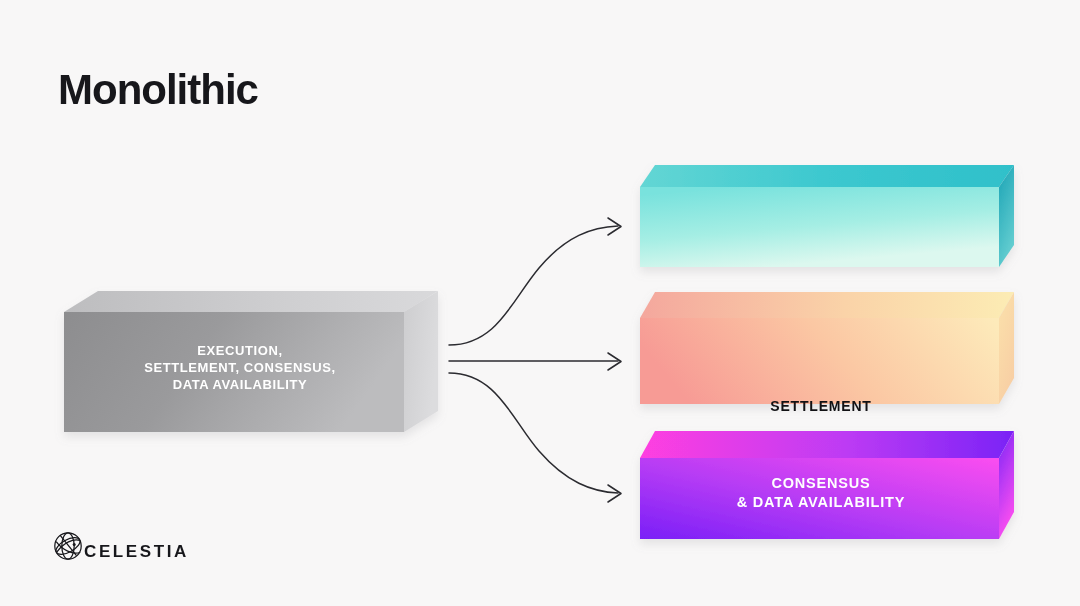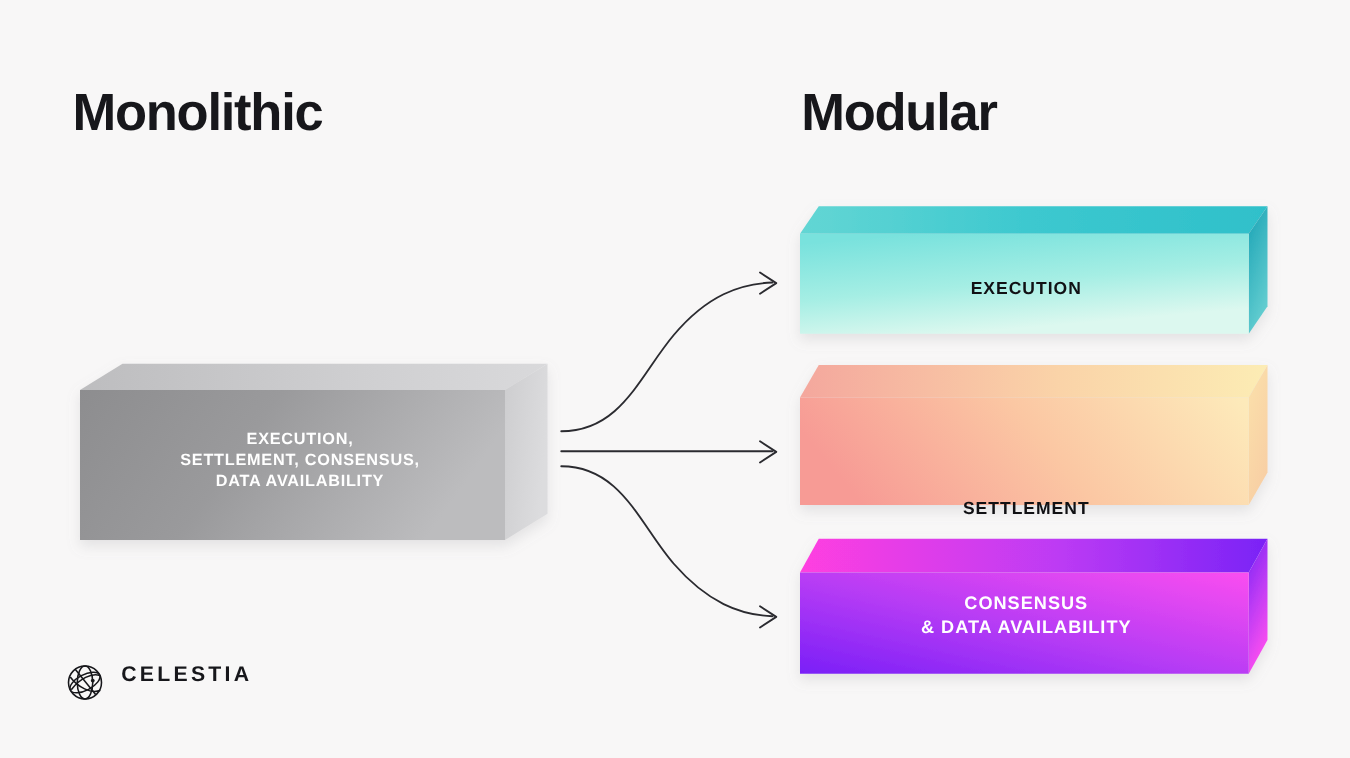--- a/index.html
+++ b/index.html
@@ -84,40 +84,39 @@
     font-size: 14.5px;
     color: #ffffff;
   }
 
   
   #logo {
     position: absolute;
     left: 52px;
     top: 530px;
     display: flex;
-    align-items: flex-start;
-    gap: 13px;
+    align-items: flex-end;
+    gap: 0;
   }
   #logo-mark { display: block; }
   #logo-word {
     font-family: "Liberation Sans", sans-serif;
     font-size: 17px;
     font-weight: bold;
     letter-spacing: 2.6px;
     color: #17171b;
   }
 </style>
 </head>
 <body style="background: rgb(248, 247, 247);">
 
 <div id="stage">
 
   <div class="heading" id="title-monolithic">Monolithic</div>
 
-  <div class="heading" id="title-modular">Modular</div>
 
   <svg id="scene" viewBox="0 0 1080 606">
     <defs>
 
       <linearGradient id="monoFace" x1="0" y1="0" x2="1" y2="0.25">
         <stop offset="0%" stop-color="#8d8d8f"></stop>
         <stop offset="45%" stop-color="#9a9a9c"></stop>
         <stop offset="100%" stop-color="#bcbcbe"></stop>
       </linearGradient>
       <linearGradient id="monoTop" x1="0" y1="0" x2="1" y2="0">
@@ -221,21 +220,20 @@
         <path d="M449,373 C497,373 512,420 539,451 C566,482 592,492 618,493"></path>
         <polyline points="608,485 621,493.5 608,502"></polyline>
       </g>
     </g>
   </svg>
 
   <div class="slab-label" id="label-monolithic">EXECUTION,
 SETTLEMENT, CONSENSUS,
 DATA AVAILABILITY</div>
 
-  <div class="slab-label" id="label-execution">EXECUTION</div>
 
   <div class="slab-label" id="label-settlement">SETTLEMENT</div>
 
   <div class="slab-label" id="label-consensus">CONSENSUS
 &amp; DATA AVAILABILITY</div>
 
   <div id="logo">
     <svg id="logo-mark" width="32" height="32" viewBox="0 0 32 32">
       <g fill="none" stroke="#17171b" stroke-width="1.25">
         <circle cx="16" cy="16" r="13.2"></circle>

